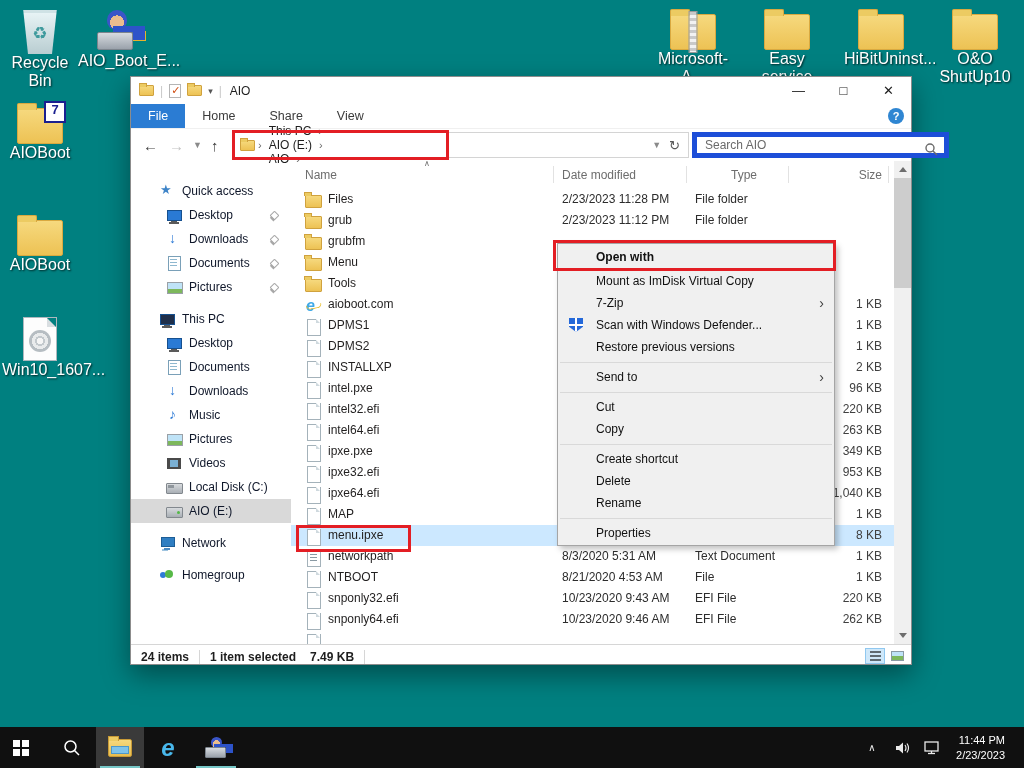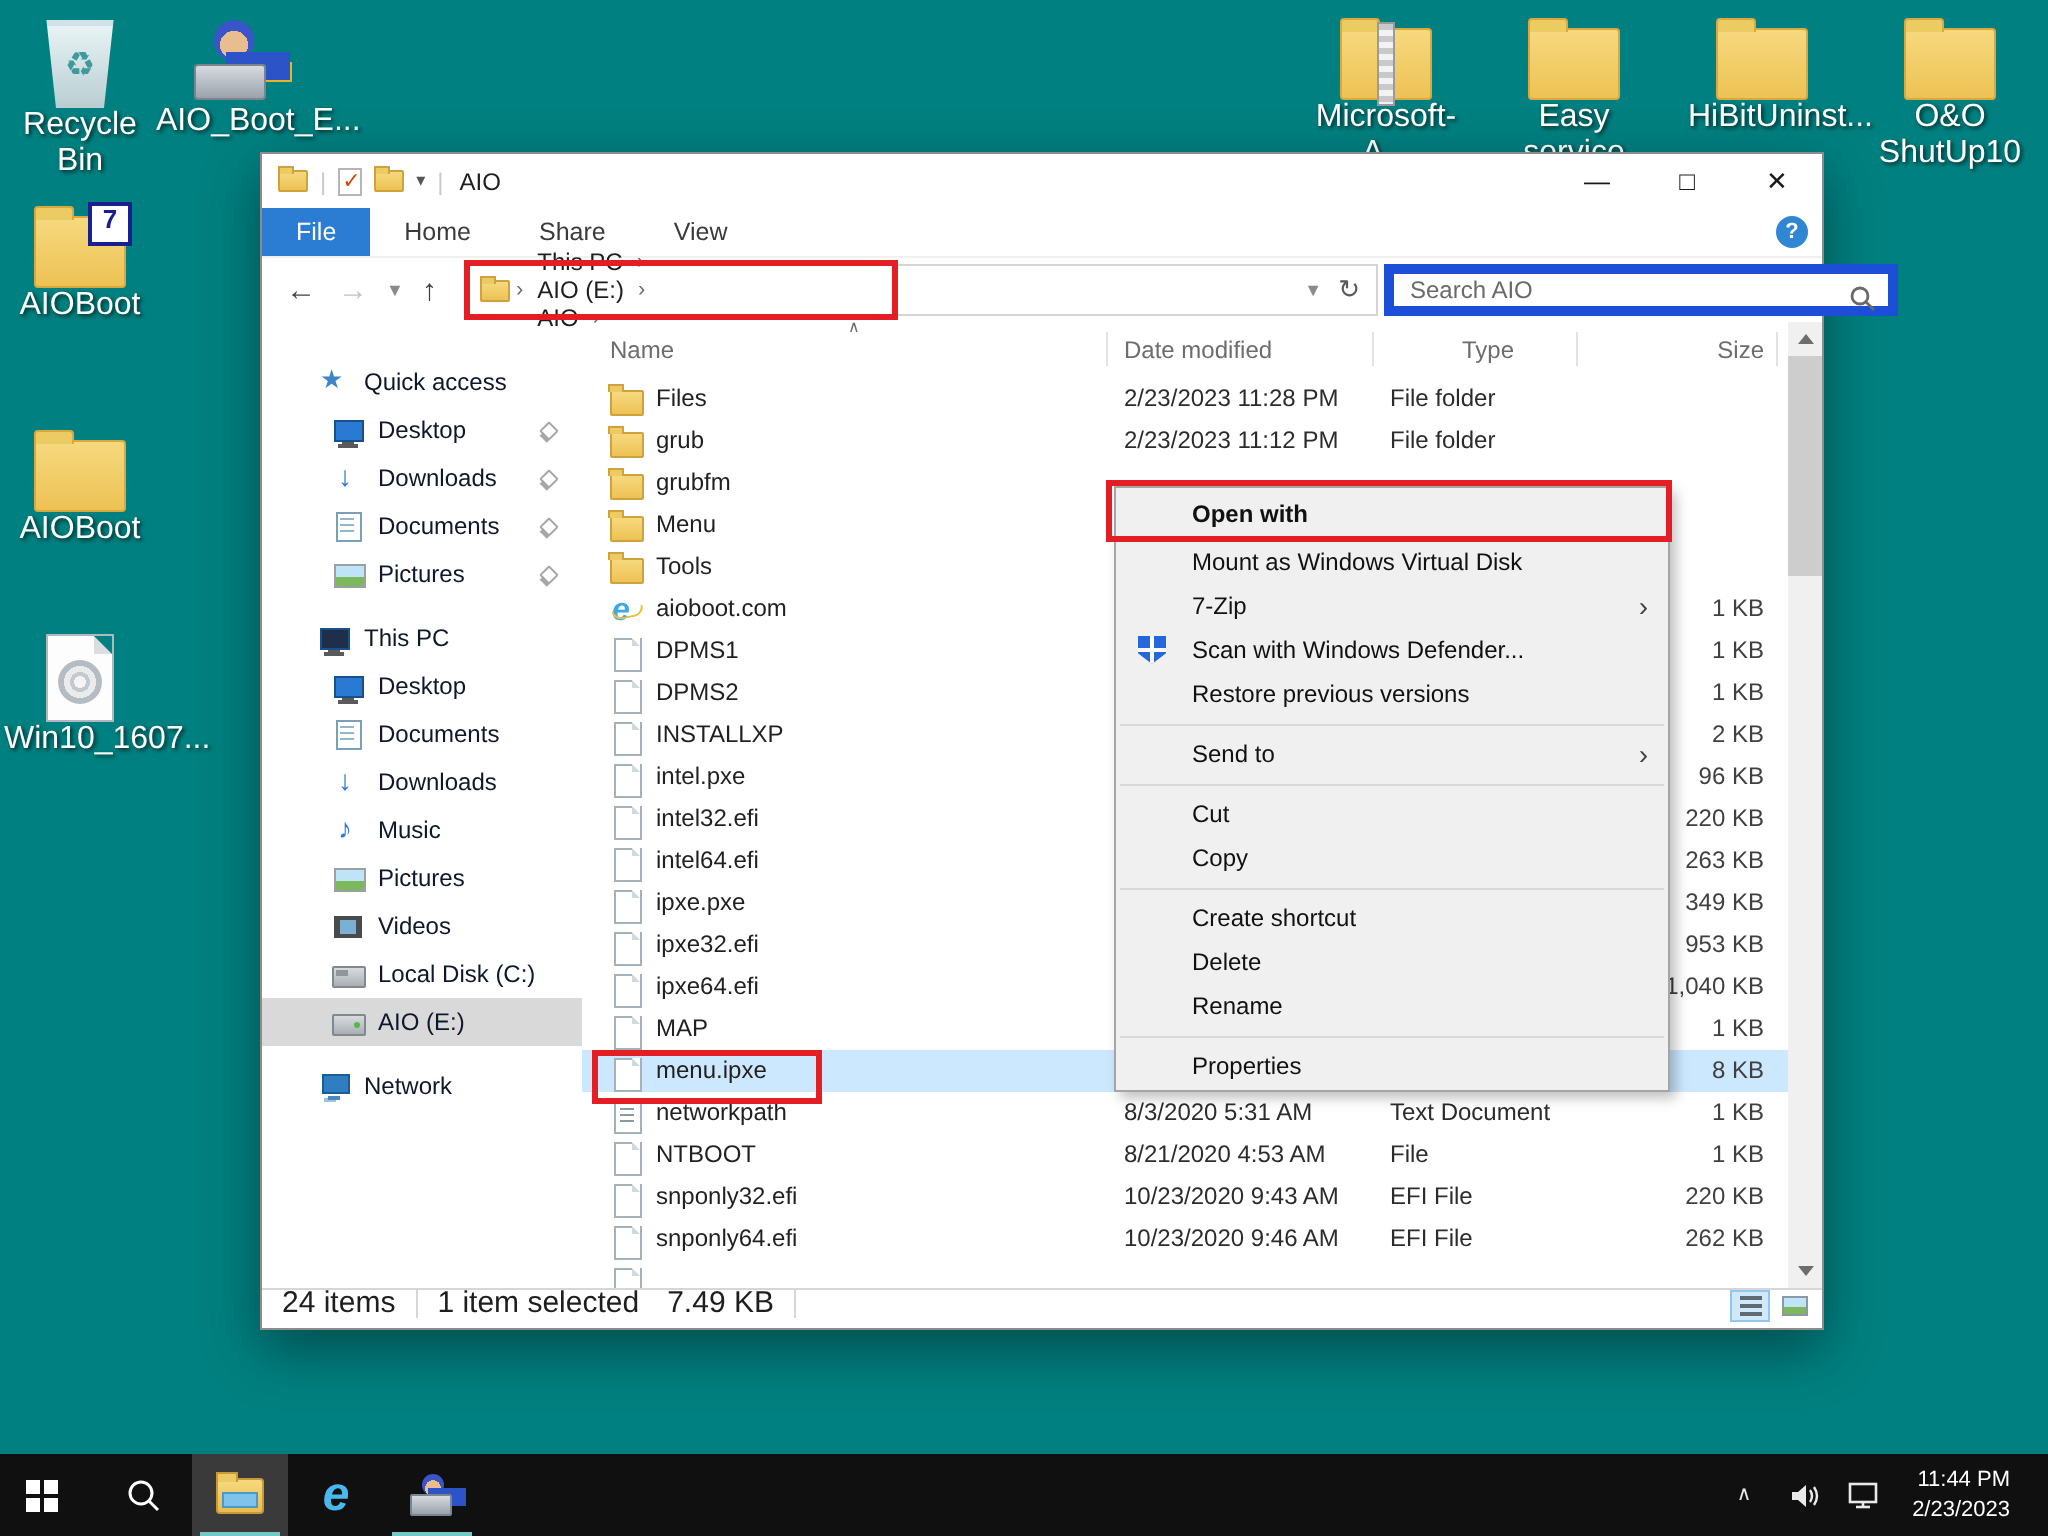--- a/index.html
+++ b/index.html
@@ -137,21 +137,21 @@
   .fi-ie::before{content:"e";position:absolute;left:1px;top:-2px;color:#3fa9e8;font-size:16px;font-weight:bold;font-style:italic;}
   .fi-ie::after{content:"";position:absolute;left:1px;top:7px;width:14px;height:4px;border:1.5px solid #e8c23a;border-top:none;border-radius:0 0 8px 8px;transform:rotate(-12deg);}
   
   #vscroll{position:absolute;right:0;top:84px;width:17px;bottom:20px;background:#f0f0f0;}
   .sb-arrow{position:absolute;left:0;width:17px;height:17px;display:flex;align-items:center;justify-content:center;cursor:pointer;}
   .sb-up{top:0;} .sb-down{bottom:0;}
   .sb-tri-up{width:0;height:0;border-left:4px solid transparent;border-right:4px solid transparent;border-bottom:5px solid #6d6d6d;}
   .sb-tri-down{width:0;height:0;border-left:4px solid transparent;border-right:4px solid transparent;border-top:5px solid #6d6d6d;}
   #sb-thumb{position:absolute;left:0;top:17px;width:17px;height:110px;background:#cdcdcd;cursor:pointer;}
   
-  #statusbar{position:absolute;left:0;right:0;bottom:0;height:20px;border-top:1px solid #d6d6d6;display:flex;align-items:flex-start;font-size:15px;color:#1e1e1e;}
+  #statusbar{position:absolute;left:0;right:0;bottom:0;height:20px;border-top:1px solid #d6d6d6;display:flex;align-items:flex-end;font-size:12px;color:#1e1e1e;font-weight:bold;}
   .sb-seg{padding:0 10px;height:14px;line-height:14px;border-right:1px solid #d6d6d6;}
   .sb-seg.nosep{border-right:none;padding-right:4px;}
   #view-btns{margin-left:auto;display:flex;gap:2px;margin-right:4px;}
   .vbtn{width:20px;height:16px;border:1px solid transparent;display:flex;align-items:center;justify-content:center;cursor:pointer;}
   .vbtn.active{background:#cfe8fa;border-color:#90c8f0;}
   .vb-details-glyph{width:11px;height:10px;background:repeating-linear-gradient(180deg,#5f6a72 0 2px,transparent 2px 4px);}
   .vb-thumb-glyph{width:13px;height:10px;border:1px solid #8a9aa4;background:linear-gradient(180deg,#bfe3f7 55%,#7db85c 55%);}
 
   
   #context-menu{position:absolute;left:557px;top:243px;width:278px;background:#f0f0f0;border:1px solid #a5a5a5;
@@ -370,20 +370,25 @@
         <div class="side-row lvl1 selected">
     <span class="side-icon si-drive-aio"></span>
     <span class="side-label">AIO (E:)</span>
 
   </div>
         <div class="side-row lvl0 group-start">
     <span class="side-icon si-network"></span>
     <span class="side-label">Network</span>
 
   </div>
+        <div class="side-row lvl0 group-start">
+    <span class="side-icon si-homegroup"></span>
+    <span class="side-label">Homegroup</span>
+
+  </div>
       </div>
 
     <div id="filelist">
       <div id="list-header">
         <span class="hcol hc-name">Name</span>
         <span id="sort-caret">∧</span>
         <span class="hcol hc-date">Date modified</span>
         <span class="hcol hc-type">Type</span>
         <span class="hcol hc-size">Size</span>
         <span class="hsep" style="left:262px"></span>
@@ -619,21 +624,21 @@
   </div>
 
   <div id="context-menu">
       <div class="menu-item bold">
     
     <span class="mi-label">Open with</span>
     
   </div>
       <div class="menu-item">
     
-    <span class="mi-label">Mount as Windows Virtual Disk</span>
+    <span class="mi-label">Mount as ImDisk Virtual Copy</span>
     
   </div>
       <div class="menu-item">
     
     <span class="mi-label">7-Zip</span>
     <span class="mi-arrow">›</span>
   </div>
       <div class="menu-item">
     <span class="mi-icon mi-defender"></span>
     <span class="mi-label">Scan with Windows Defender...</span>

